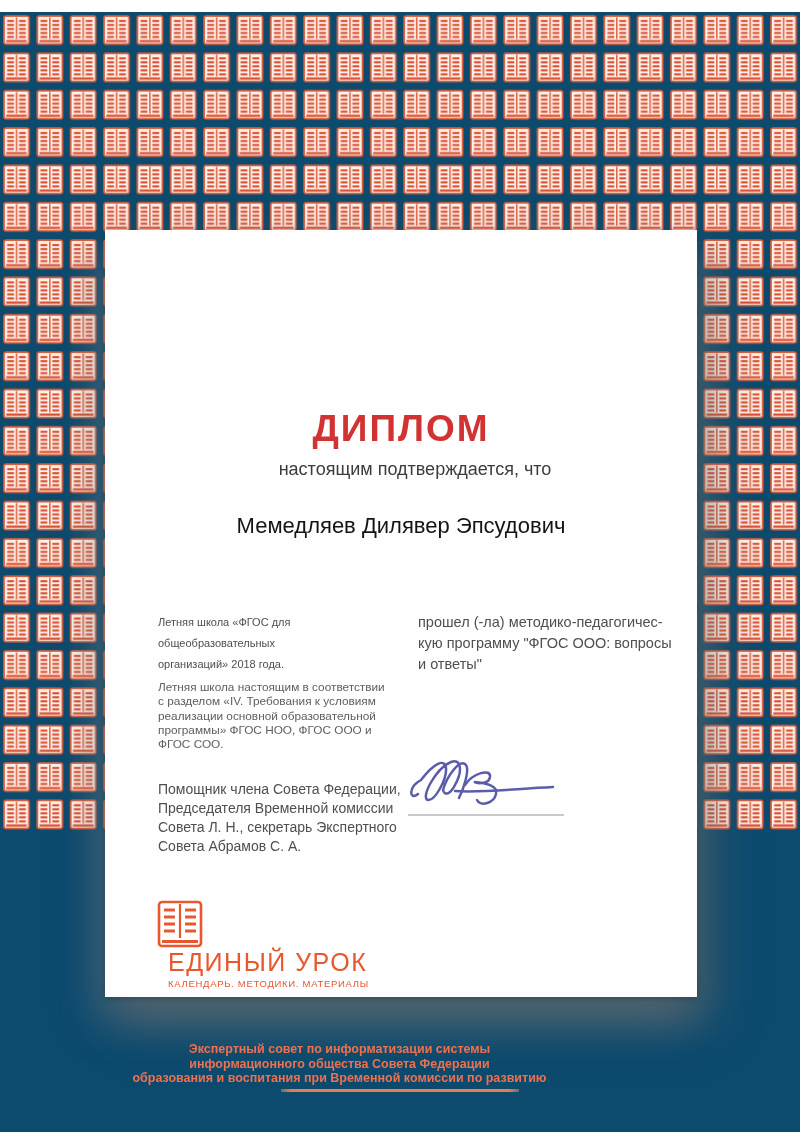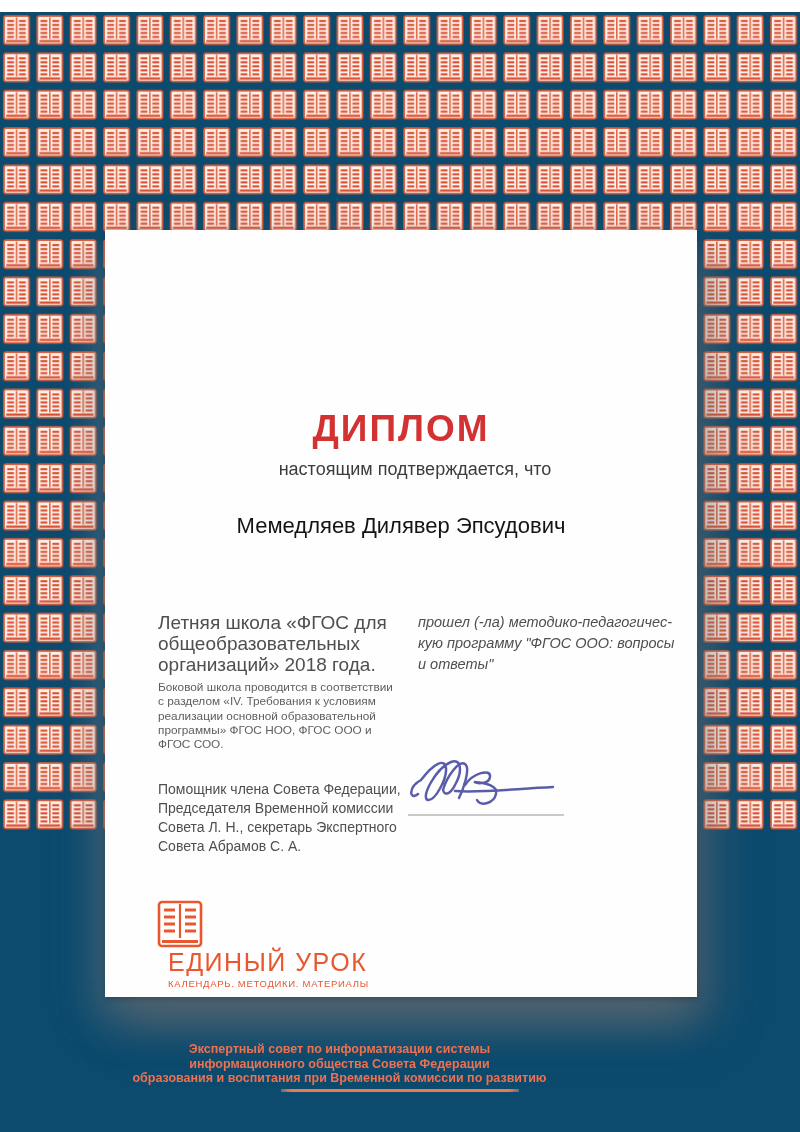--- a/index.html
+++ b/index.html
@@ -25,22 +25,22 @@
   .cert-subtitle{
     position:absolute; top:229px; left:0; width:100%;
     text-align:center; font-size:18px; color:#3c3c3c;padding-left:28px;
   }
   .cert-name{
     position:absolute; top:283px; left:0; width:100%;
     text-align:center; font-size:22px; color:#141414;
   }
   .col{ position:absolute; top:382px; }
   .col-left{ left:53px; width:254px; }
-  .col-right{ left:313px; width:262px;font-style:italic; }
-  .program{ font-size:19px; line-height:21px; color:#4f4f4f; }
+  .col-right{ left:313px; width:262px; }
+  .program{ font-size:11px; line-height:21px; color:#4f4f4f; }
   .note{ margin-top:5px; font-size:11.8px; line-height:14.3px; color:#5e5e5e; }
   .signatory{ margin-top:29px; font-size:14px; line-height:19px; color:#4f4f4f; }
   .completion{ font-size:14.5px; line-height:21px; color:#4f4f4f; }
   .signature-svg{ position:absolute; left:296px; top:520px; }
   .sig-line{
     position:absolute; left:303px; top:584px; width:156px; height:2px;
     background:#c9c9c9;
   }
   .logo{ position:absolute; left:52px; top:670px; display:flex; align-items:flex-start;flex-direction:column; }
   .logo-text{ margin-left:11px; }
@@ -99,21 +99,21 @@
     <div class="cert-subtitle">настоящим подтверждается, что</div>
     <div class="cert-name">Мемедляев Дилявер Эпсудович</div>
 
     <div class="col col-left">
       <div class="program">
         <div>Летняя школа «ФГОС для</div>
         <div>общеобразовательных</div>
         <div>организаций»  2018 года.</div>
       </div>
       <div class="note">
-        <div>Боковой школа проводится в соответствии</div>
+        <div>Летняя школа настоящим в соответствии</div>
         <div>с разделом «IV. Требования к условиям</div>
         <div>реализации основной образовательной</div>
         <div>программы» ФГОС НОО, ФГОС ООО и</div>
         <div>ФГОС СОО.</div>
       </div>
       <div class="signatory">
         <div>Помощник члена Совета Федерации,</div>
         <div>Председателя Временной комиссии</div>
         <div>Совета Л. Н., секретарь Экспертного</div>
         <div>Совета Абрамов С. А.</div>

